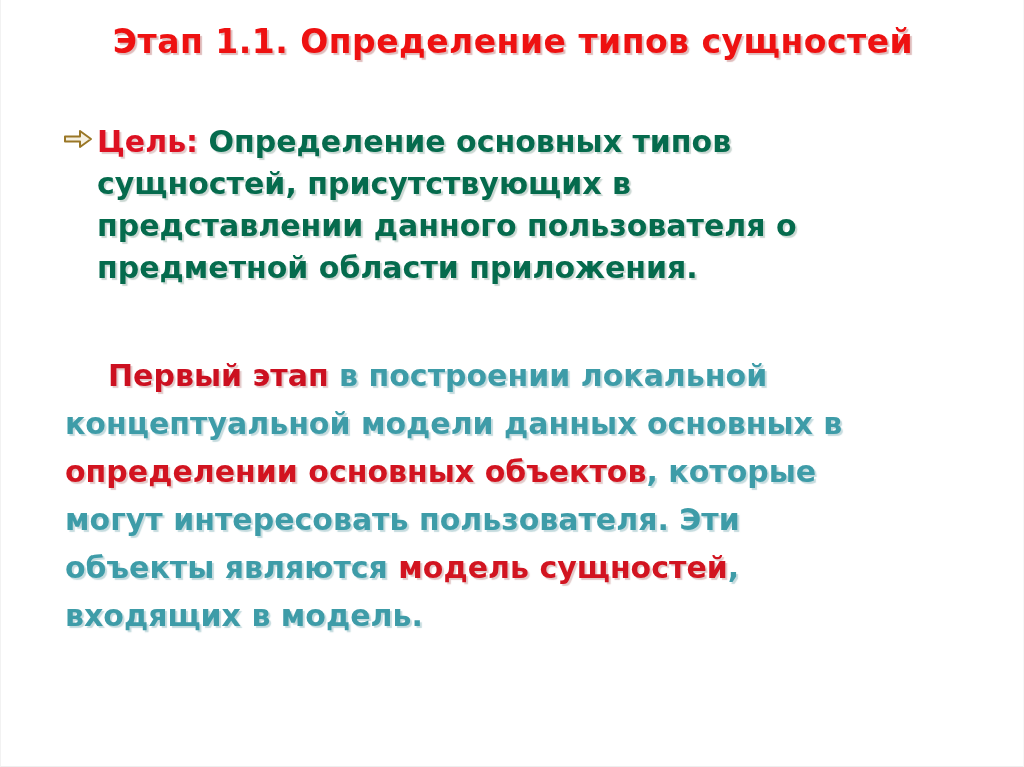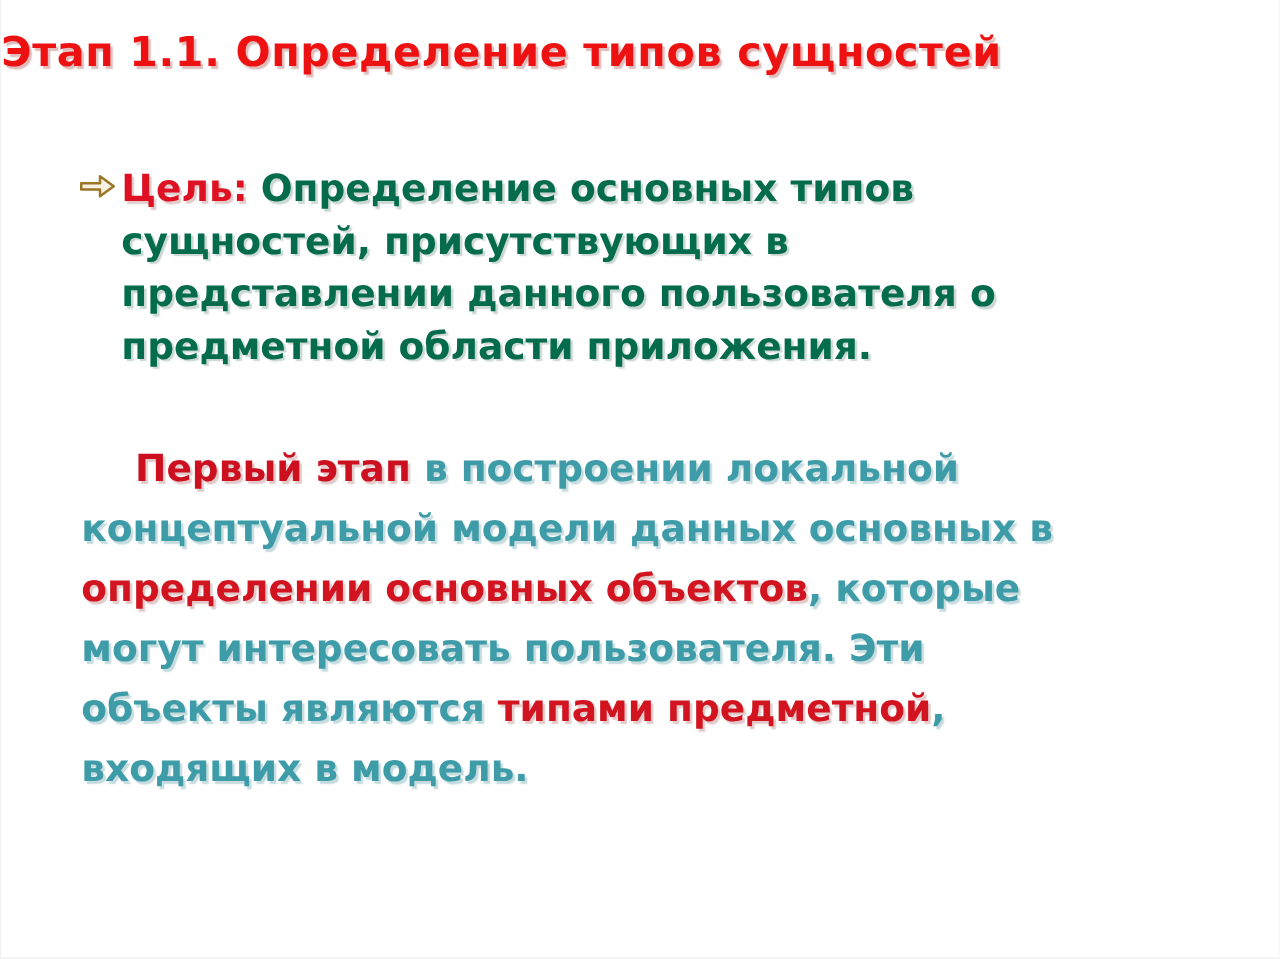--- a/index.html
+++ b/index.html
@@ -26,35 +26,36 @@
     border-bottom: 1px solid #eeeeee;
     overflow: hidden;
   }
 
   
   .slide-title {
     position: absolute;
     left: 0;
     top: 22px;
     width: 1024px;
+    text-align: center;
     font-family: "DejaVu Sans", sans-serif;
     font-weight: bold;
     font-size: 33px;
     line-height: 40px;
     letter-spacing: 0.5px;
     color: #ee1111;
     text-shadow: 2px 2px 1px rgba(170, 80, 80, 0.38);
     white-space: nowrap;
   }
 
   
   .goal-block {
     position: absolute;
     left: 62px;
-    top: 131px;
+    top: 121px;
     width: 900px;
     display: flex;
     align-items: flex-start;
   }
   .bullet-arrow {
     flex: 0 0 auto;
     width: 34px;
     padding-top: 7px;
     line-height: 1;
   }
@@ -112,16 +113,16 @@
       <svg width="30" height="22" viewBox="0 0 30 22" aria-hidden="true">
         <path d="M2 8.5 L17 8.5 L17 3 L28 11 L17 19 L17 13.5 L2 13.5 Z" fill="#f6f1e2" stroke="#9a7726" stroke-width="2" stroke-linejoin="round"></path>
       </svg>
     </span>
     <span class="goal-text">
       <span class="hl-red">Цель:</span><span> Определение основных типов сущностей, присутствующих в представлении данного пользователя о предметной области приложения.</span>
     </span>
   </div>
 
   <div class="body-block">
-    <span class="hl-red-strong">Первый этап</span><span> в построении локальной концептуальной модели данных основных в </span><span class="hl-red">определении основных объектов</span><span>, которые могут интересовать пользователя. Эти объекты являются </span><span class="hl-red">типами предметной</span><span>, входящих в модель.</span>
+    <span class="hl-red-strong">Первый этап</span><span> в построении локальной концептуальной модели данных основных в </span><span class="hl-red">определении основных объектов</span><span>, которые могут интересовать пользователя. Эти объекты являются </span><span class="hl-red">модель сущностей</span><span>, входящих в модель.</span>
   </div>
 
 </div>
 
 </body></html>

